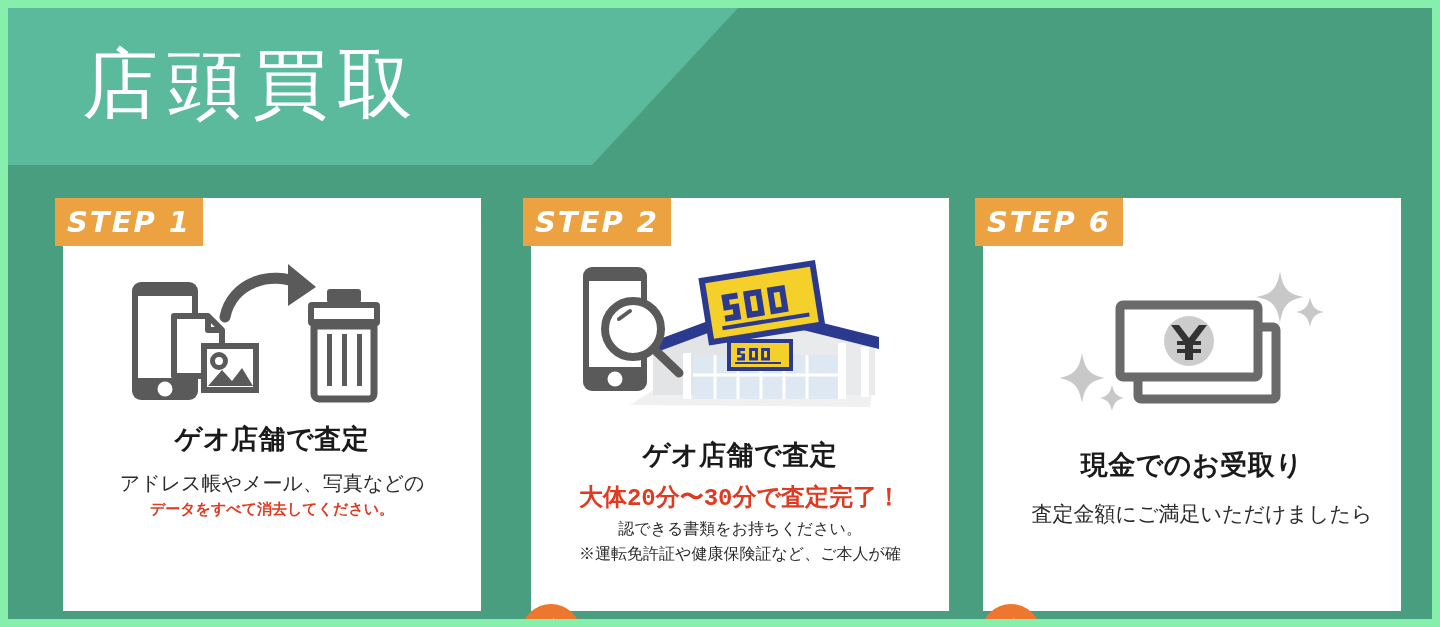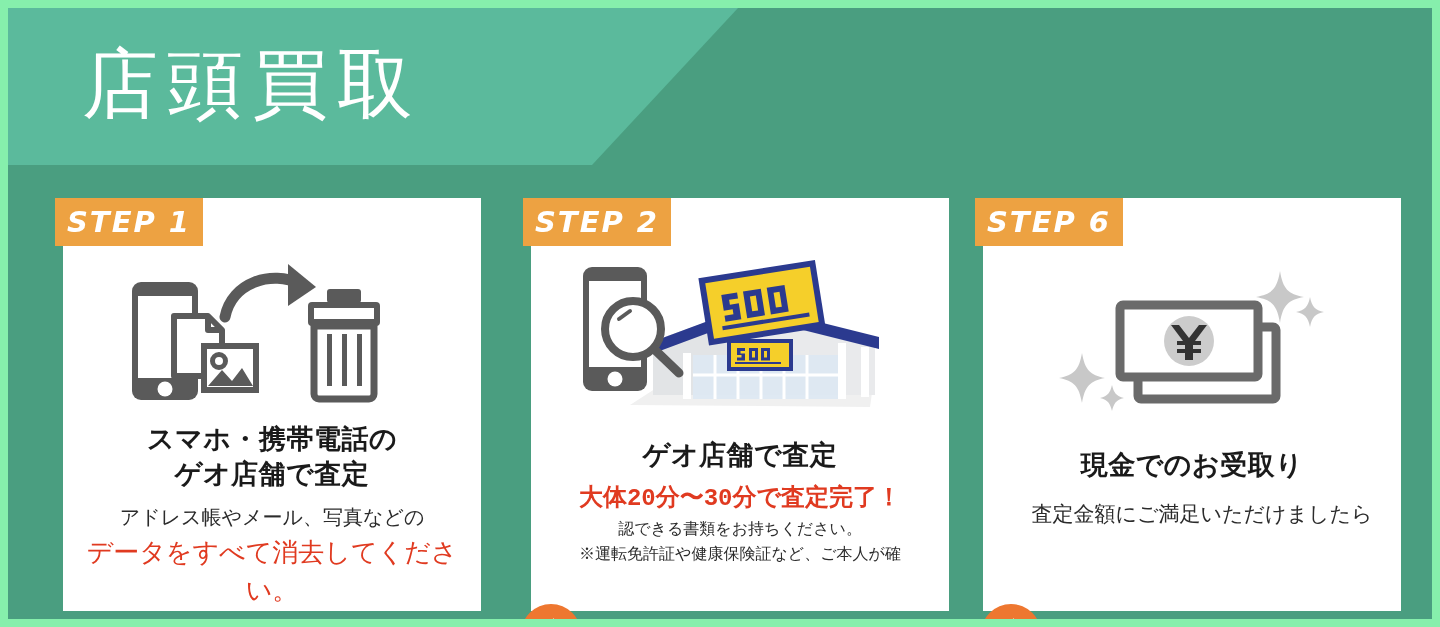--- a/index.html
+++ b/index.html
@@ -152,23 +152,23 @@
   .t-body {
     font-size: 20px;
     color: #2b2b2b;
     line-height: 1.48;
     font-weight: 400;
     font-family: "DejaVu Serif", "Liberation Serif", serif;
   }
   .card.c1 .t-body { margin-top: 12px; }
   .card.c3 .t-body { margin-top: 16px; font-size: 21px; margin-left: 20px; }
   .t-body-red {
-    font-size: 26px;
+    font-size: 15px;
     color: #e03a20;
-    font-weight: 400;
+    font-weight: 700;
     line-height: 1.48;
     font-family: "DejaVu Sans", "Liberation Sans", sans-serif;
   }
   .t-note {
     font-size: 16px;
     color: #2b2b2b;
     line-height: 1.45;
     margin-top: 2px;
     padding: 0 10px;
     font-family: "DejaVu Serif", "Liberation Serif", serif;
@@ -230,21 +230,20 @@
             <rect x="186" y="40" width="72" height="24" rx="4" fill="#5a5a5a"></rect>
             <rect x="192" y="46" width="60" height="11" fill="#ffffff"></rect>
             <path d="M192 64 h60 v68 a5 5 0 0 1 -5 5 h-50 a5 5 0 0 1 -5 -5 z" fill="none" stroke="#5a5a5a" stroke-width="7"></path>
             <rect x="205" y="72" width="5" height="52" fill="#5a5a5a"></rect>
             <rect x="220" y="72" width="5" height="52" fill="#5a5a5a"></rect>
             <rect x="235" y="72" width="5" height="52" fill="#5a5a5a"></rect>
           </svg>
         </div>
 
         <div class="txtblock">
-          <div class="t-head">スマホ・携帯電話の</div>
           <div class="t-head">ゲオ店舗で査定</div>
           <div class="t-body">アドレス帳やメール、写真などの</div>
           <div class="t-body-red">データをすべて消去してください。</div>
         </div>
       </div>
 
       <div class="card c2">
         <div class="card-body"></div>
 
         <div class="step-tab">

